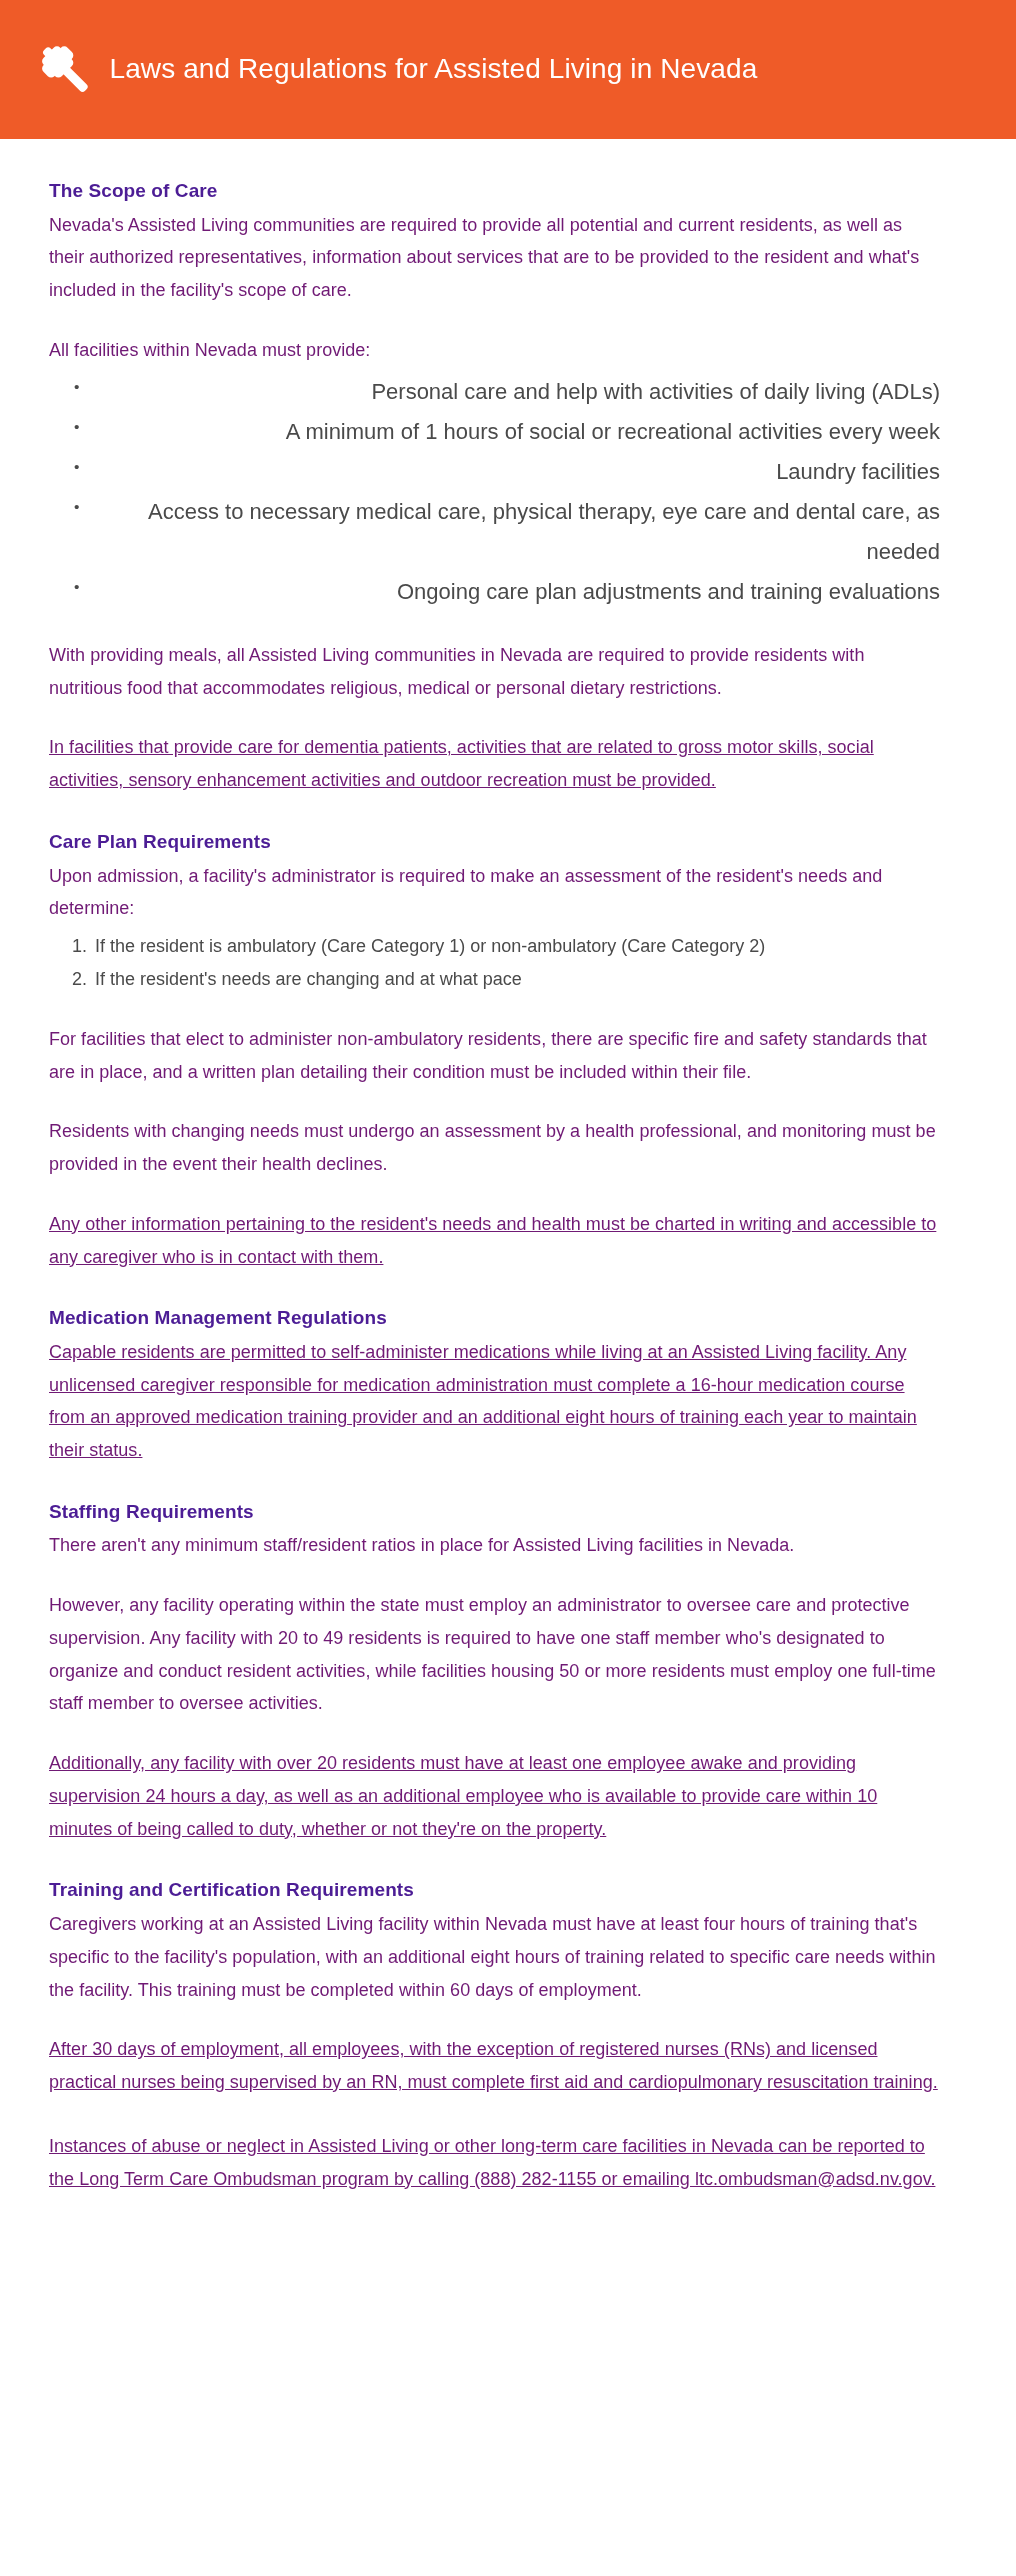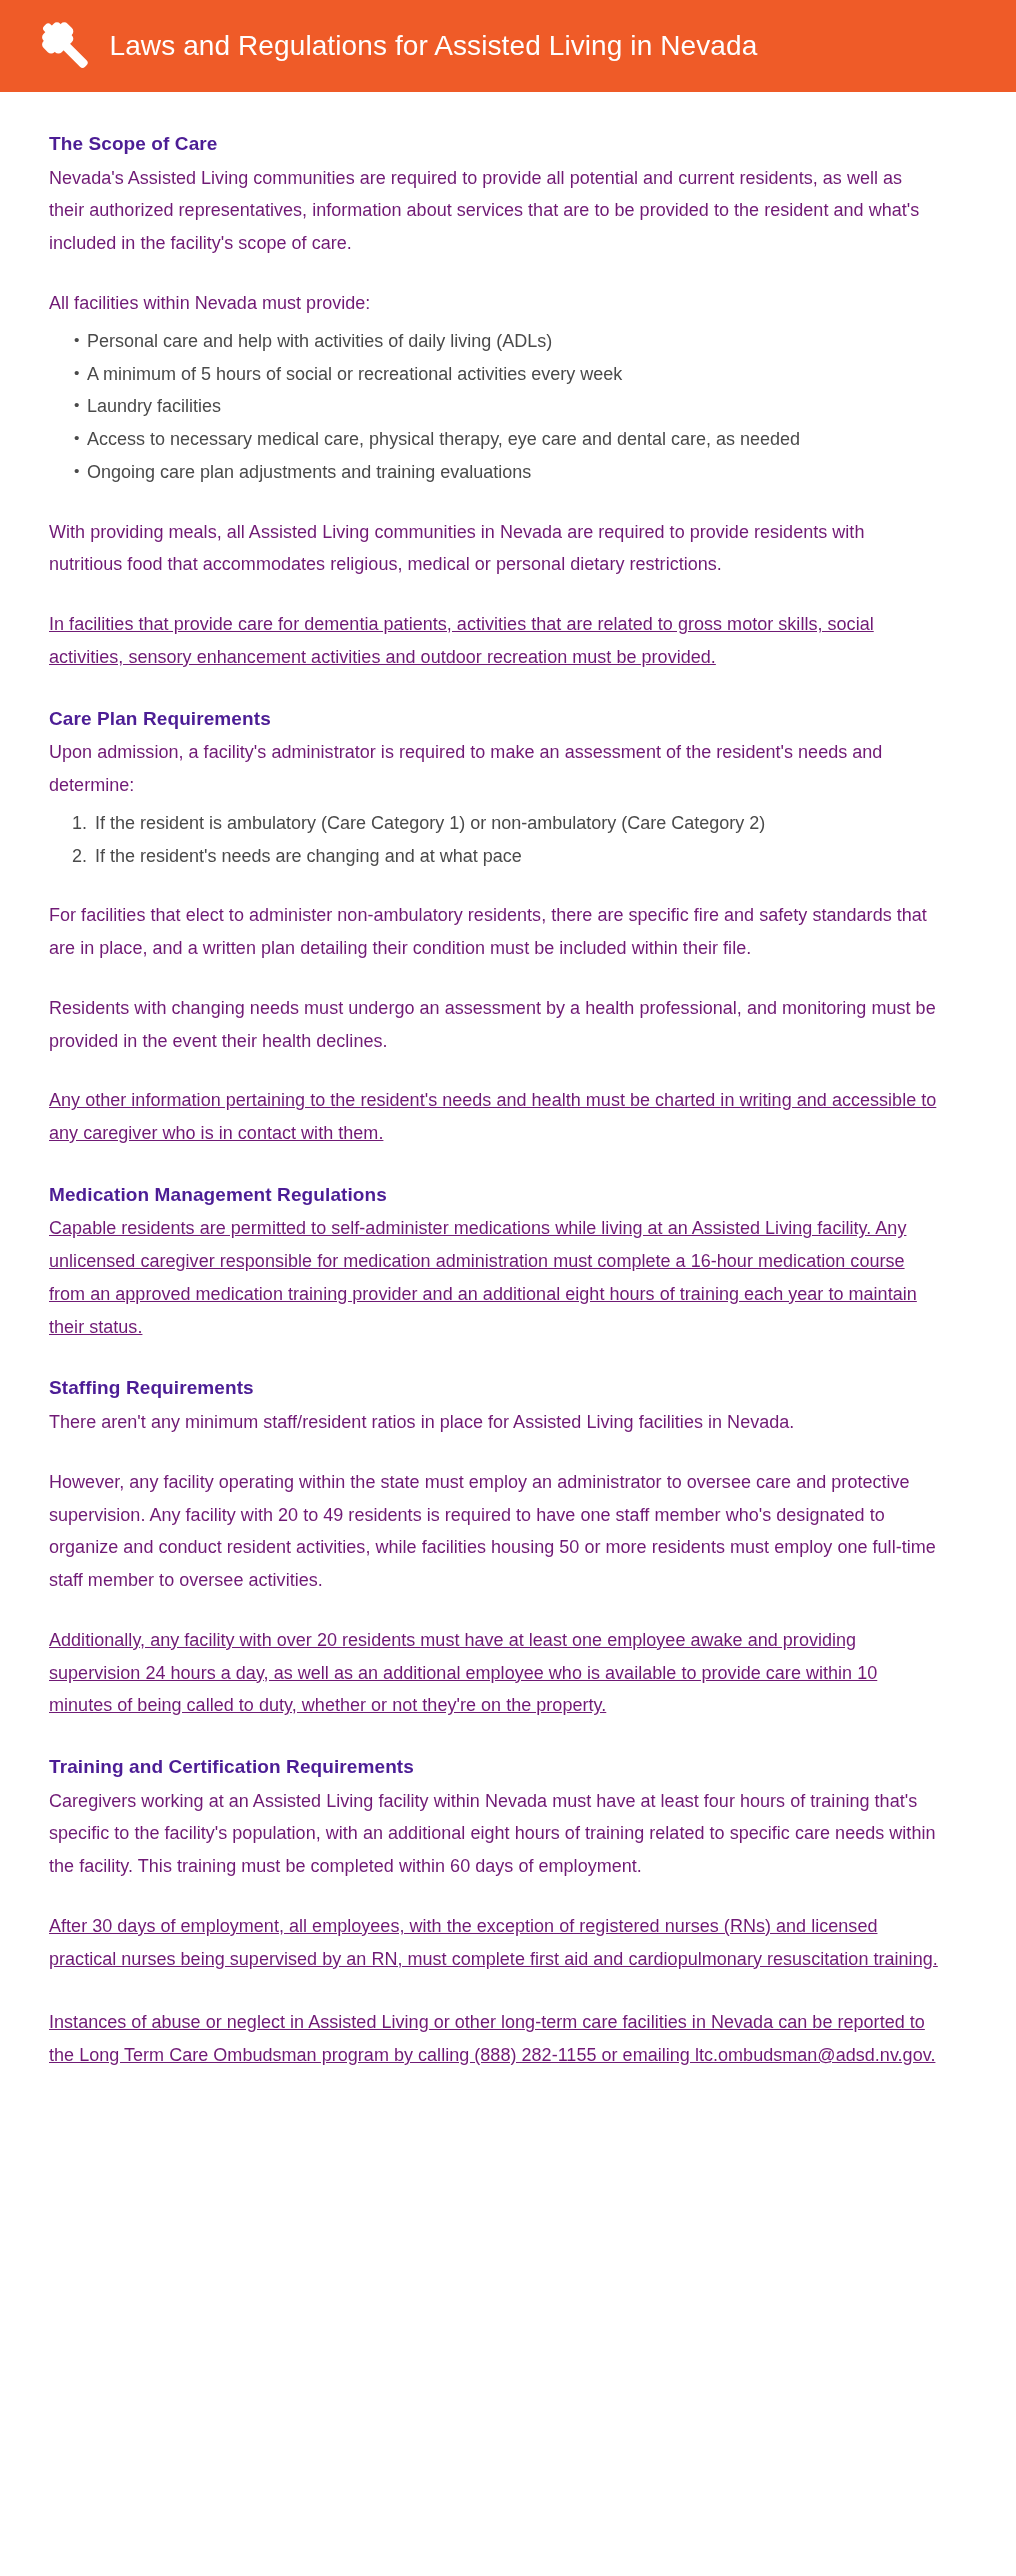--- a/index.html
+++ b/index.html
@@ -11,21 +11,21 @@
     width: 1016px;
     min-height: 2579px;
     font-family: "Liberation Sans", "DejaVu Sans", sans-serif;
     color: #444444;
     -webkit-font-smoothing: antialiased;
   }
 
   
   .header-bar {
     background: #EF5B28;
-    height: 92px;
+    height: 139px;
     display: flex;
     align-items: center;
     padding: 0 0 0 37px;
     box-sizing: border-box;
   }
   .header-icon {
     width: 56px;
     height: 64px;
     flex: 0 0 auto;
     display: flex;
@@ -76,26 +76,27 @@
   }
   p.para.tight { margin-bottom: 0; text-decoration: underline; }
   p.para:last-child { margin-bottom: 0; }
 
   ul.bullets, ol.numbers {
     margin: 0 0 27px 0;
     padding: 0;
     list-style: none;
   }
   ul.bullets li {
-    font-size: 18px;
+    font-size: 22px;
     line-height: 1.82;
     color: #4a4a4a;
     padding-left: 38px;
     position: relative;
     margin: 0;
+    text-align: right;
   }
   ul.bullets li::before {
     content: "\2022";
     position: absolute;
     left: 25px;
     top: 0;
     font-size: 15.5px;
     line-height: 1.95;
     color: #4a4a4a;
   }
@@ -142,21 +143,21 @@
 
 <div class="article">
   <div class="content-col">
 
     <div class="section-block">
       <h2 class="section-heading">The Scope of Care</h2>
       <p class="para">Nevada's Assisted Living communities are required to provide all potential and current residents, as well as their authorized representatives, information about services that are to be provided to the resident and what's included in the facility's scope of care.</p>
       <p class="para lead-in">All facilities within Nevada must provide:</p>
       <ul class="bullets list-after-gap">
         <li>Personal care and help with activities of daily living (ADLs)</li>
-        <li>A minimum of 5 hours of social or recreational activities every week</li>
+        <li>A minimum of 1 hours of social or recreational activities every week</li>
         <li>Laundry facilities</li>
         <li>Access to necessary medical care, physical therapy, eye care and dental care, as needed</li>
         <li>Ongoing care plan adjustments and training evaluations</li>
       </ul>
       <p class="para">With providing meals, all Assisted Living communities in Nevada are required to provide residents with nutritious food that accommodates religious, medical or personal dietary restrictions.</p>
       <p class="para tight">In facilities that provide care for dementia patients, activities that are related to gross motor skills, social activities, sensory enhancement activities and outdoor recreation must be provided.</p>
     </div>
 
     <div class="section-block">
       <h2 class="section-heading">Care Plan Requirements</h2>

